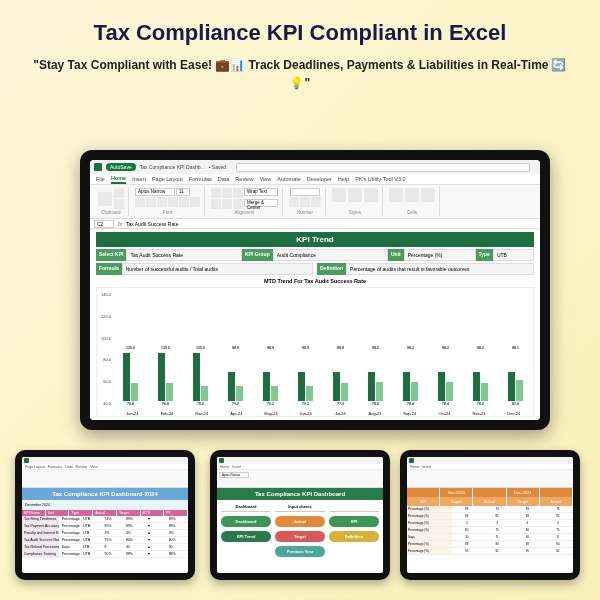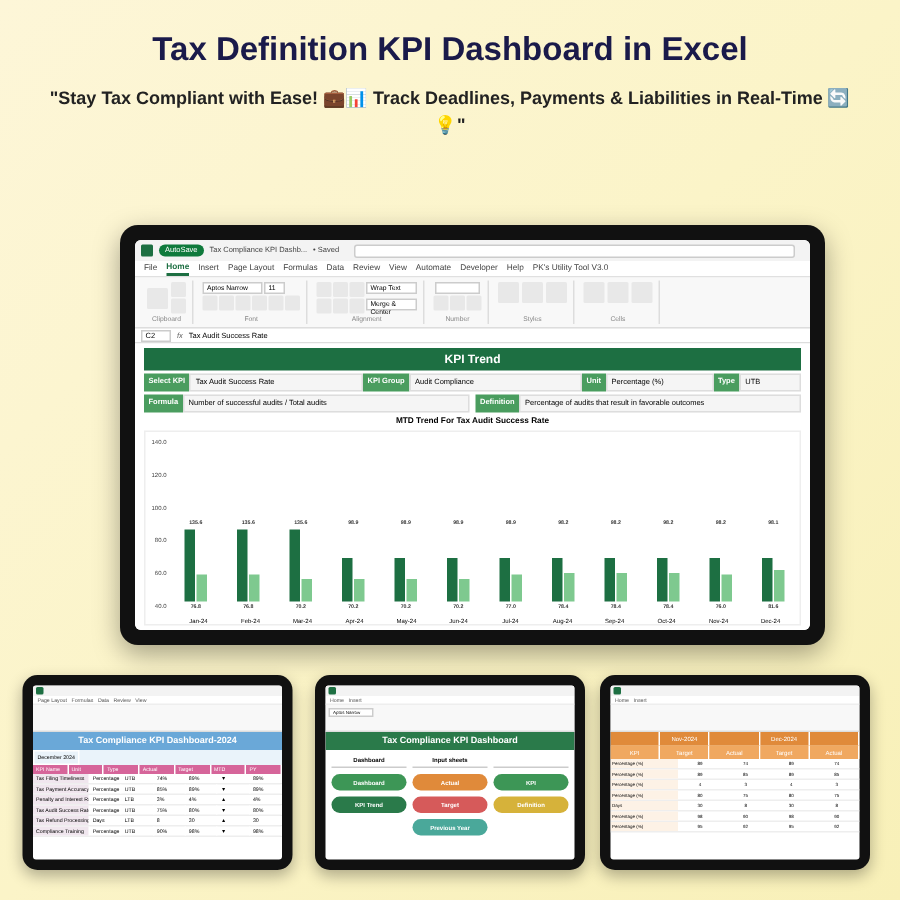--- a/index.html
+++ b/index.html
@@ -110,21 +110,21 @@
   
   .right-hdr { display: flex; }
   .right-hdr > div { flex: 1; background: #e08a3a; color: #fff; font-size: 4px; padding: 2px; text-align: center; border-right: 1px solid #fff; }
   .right-table .row { display: flex; font-size: 3px; border-bottom: 1px solid #eee; }
   .right-table .row > div { flex: 1; padding: 1px; text-align: center; overflow: hidden; }
   .right-table .row > div:first-child { flex: 1.5; text-align: left; background: #fdf2e6; }
 </style>
 </head>
 <body>
 
-<div class="title">Tax Definition KPI Dashboard  in Excel</div>
+<div class="title">Tax Compliance KPI Compliant  in Excel</div>
 <div class="subtitle">"Stay Tax Compliant with Ease! 💼📊 Track Deadlines, Payments &amp; Liabilities in Real-Time 🔄💡"</div>
 
 <div class="monitor-main">
   <div class="screen">
 
     <div class="xl-titlebar">
       <div class="xl-icon"></div>
       <div class="autosave-pill">AutoSave</div>
       <span class="titlebar-text">Tax Compliance KPI Dashb...</span>
       <span class="saved">• <span>Saved</span></span>

